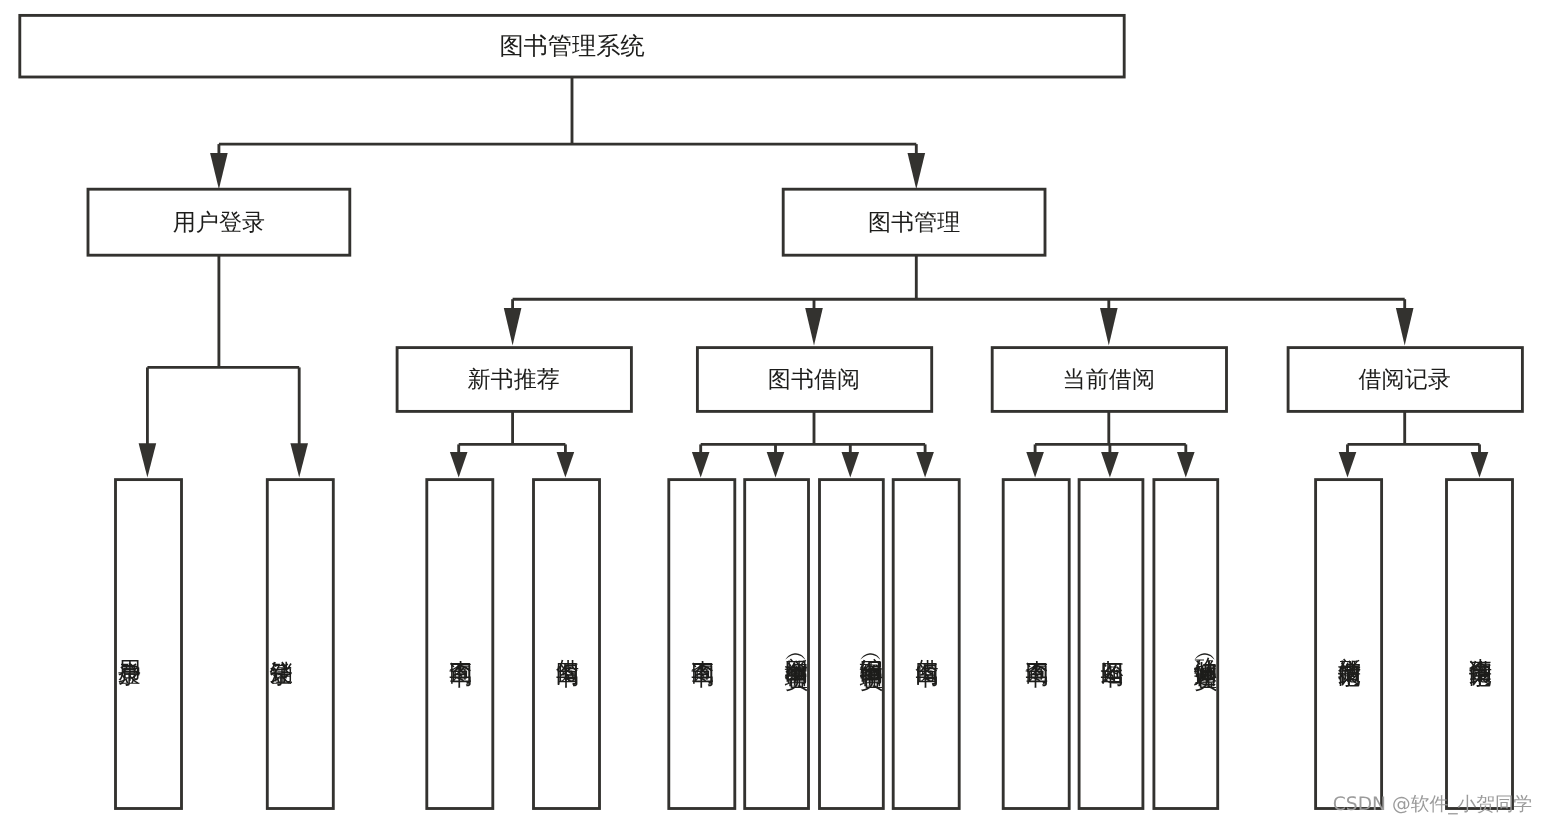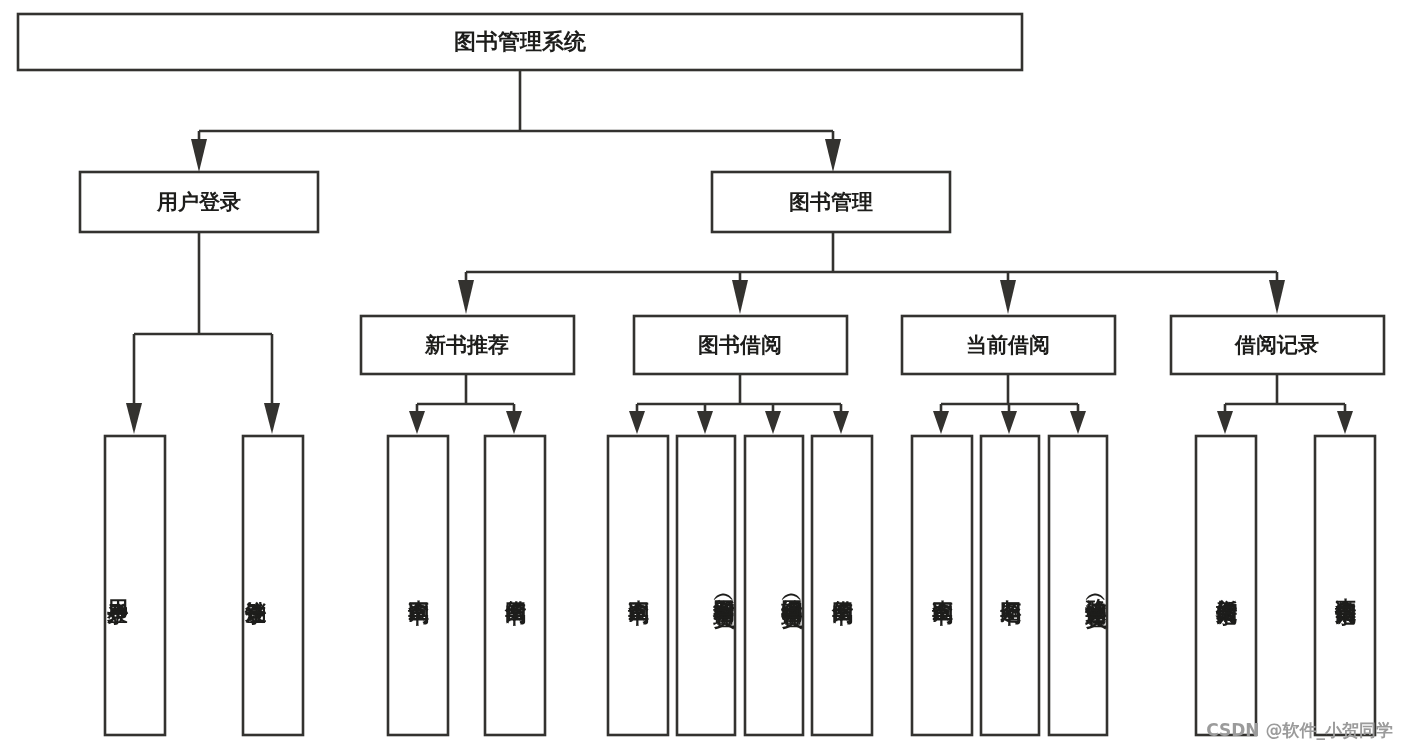--- a/index.html
+++ b/index.html
@@ -10,21 +10,20 @@
   }
   body {
     font-family: "DejaVu Sans", "Liberation Sans", sans-serif;
   }
   #diagram-root {
     position: relative;
     width: 1405px;
     height: 747px;
     background: #ffffff;
     overflow: hidden;
-    font-weight: bold;
   }
   svg.diagram-canvas {
     position: absolute;
     top: 0;
     left: 0;
     width: 1405px;
     height: 747px;
     display: block;
   }
   .node-box {

